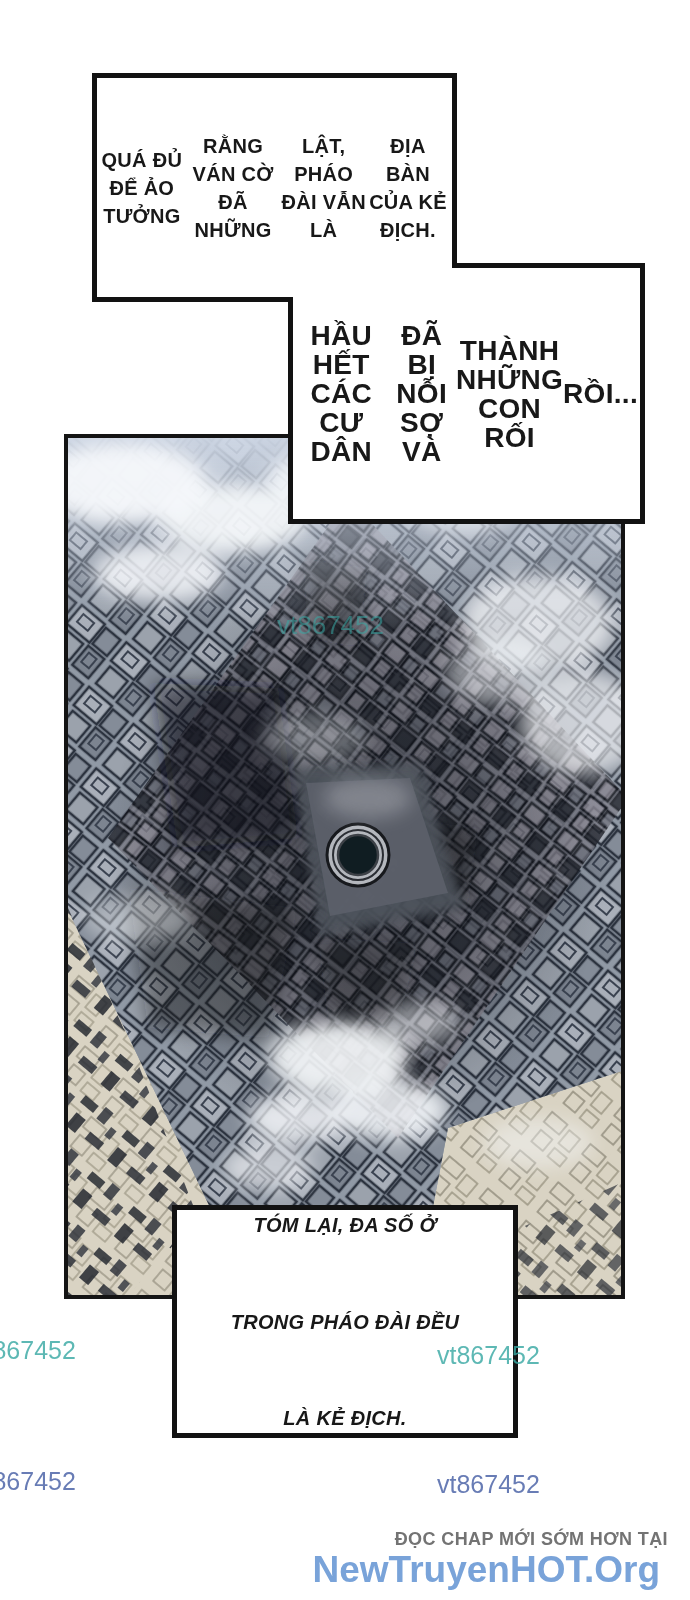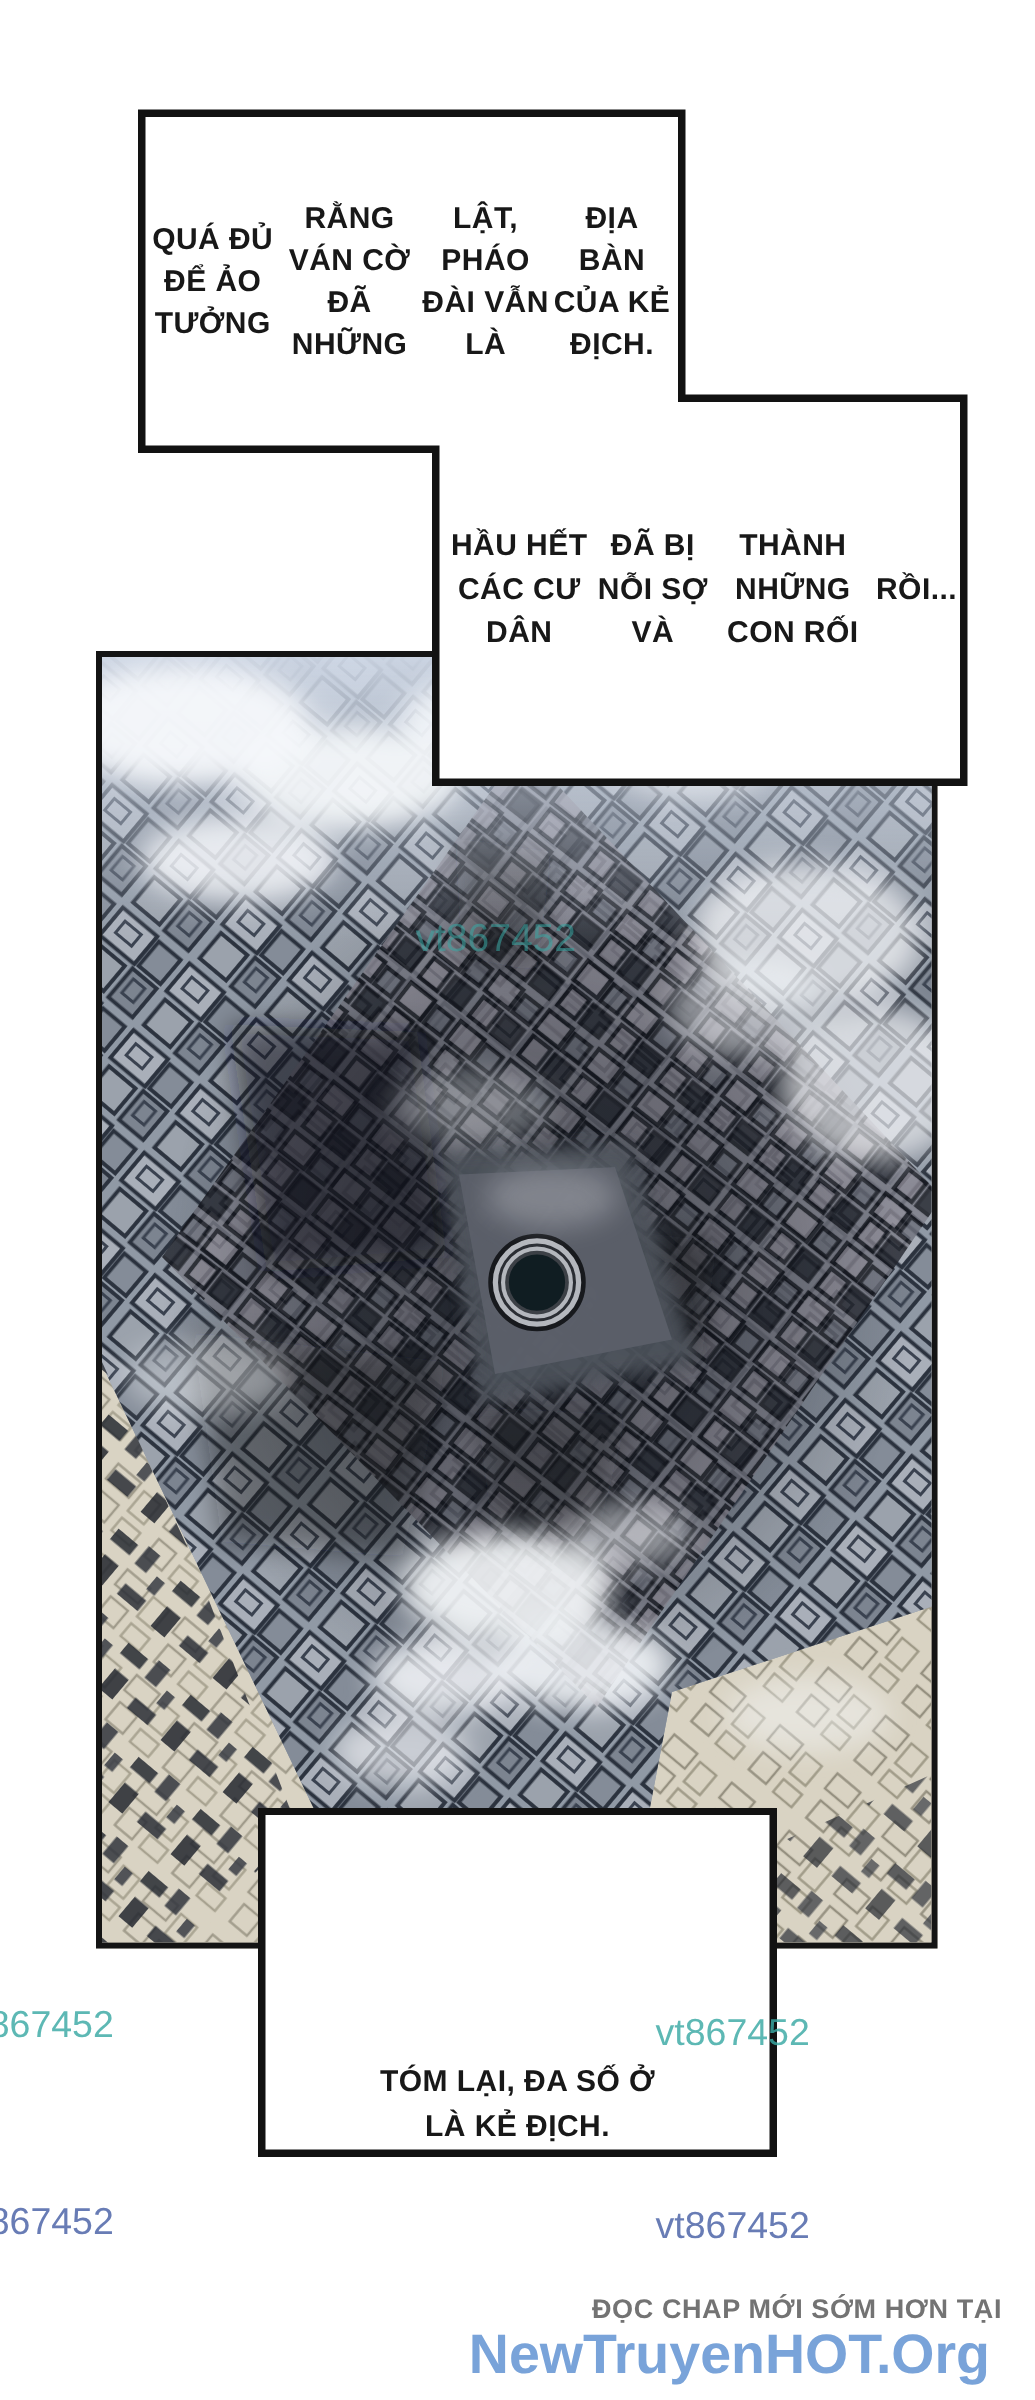--- a/index.html
+++ b/index.html
@@ -14,27 +14,27 @@
   }
   .artwork-panel svg { display:block; }
   
   .union-svg { position:absolute; left:0; top:0; }
   .bubble-lines {
     position:absolute; display:flex; flex-direction:row;
     justify-content:center; align-items:center; text-align:center;
     font-weight:bold; color:#181818; letter-spacing:.3px;
   }
   #bt1 { left:99px;  top:80px;  width:351px; height:215px; font-size:20px; line-height:28px; }
-  #bt2 { left:295px; top:270px; width:343px; height:247px; font-size:20px; line-height:29px; }
+  #bt2 { left:295px; top:270px; width:343px; height:247px; font-size:28px; line-height:29px; }
   .bubble3 {
     position:absolute; left:172px; top:1205px; width:346px; height:233px;
     box-sizing:border-box; border:5px solid #121212; background:#ffffff;
-    display:flex; flex-direction:column; justify-content:flex-end; align-items:center;
+    display:flex; flex-direction:column; justify-content:space-between; align-items:center;
     text-align:center; font-weight:bold; font-size:20px; line-height:30px;
-    color:#181818; letter-spacing:.3px; z-index:3;
+    color:#181818; letter-spacing:.3px; z-index:3;font-style:italic;
   }
   
   .wm { position:absolute; font-size:25px; white-space:nowrap; z-index:5; }
   .wm-teal { color:rgba(57,168,164,.82); }
   .wm-blue { color:rgba(88,110,173,.9); }
   #wm-top { left:277px; top:610px; font-size:26px; color:rgba(57,168,164,.55); }
   #wm-bl1 { left:-27px; top:1336px; }
   #wm-br1 { left:437px; top:1341px; }
   #wm-bl2 { left:-27px; top:1467px; }
   #wm-br2 { left:437px; top:1470px; }
@@ -167,20 +167,21 @@
 
   <div id="bt2" class="bubble-lines">
     <div>HẦU HẾT CÁC CƯ DÂN</div>
     <div>ĐÃ BỊ NỖI SỢ VÀ</div>
     <div>THÀNH NHỮNG CON RỐI</div>
     <div>RỒI...</div>
   </div>
 
   <div class="bubble3">
     <div>TÓM LẠI, ĐA SỐ Ở</div>
+    <div>TRONG PHÁO ĐÀI ĐỀU</div>
     <div>LÀ KẺ ĐỊCH.</div>
   </div>
 
   <div id="wm-top" class="wm">vt867452</div>
   <div id="wm-bl1" class="wm wm-teal">vt867452</div>
   <div id="wm-br1" class="wm wm-teal">vt867452</div>
   <div id="wm-bl2" class="wm wm-blue">vt867452</div>
   <div id="wm-br2" class="wm wm-blue">vt867452</div>
 
   <div class="footer-promo">ĐỌC CHAP MỚI SỚM HƠN TẠI</div>

